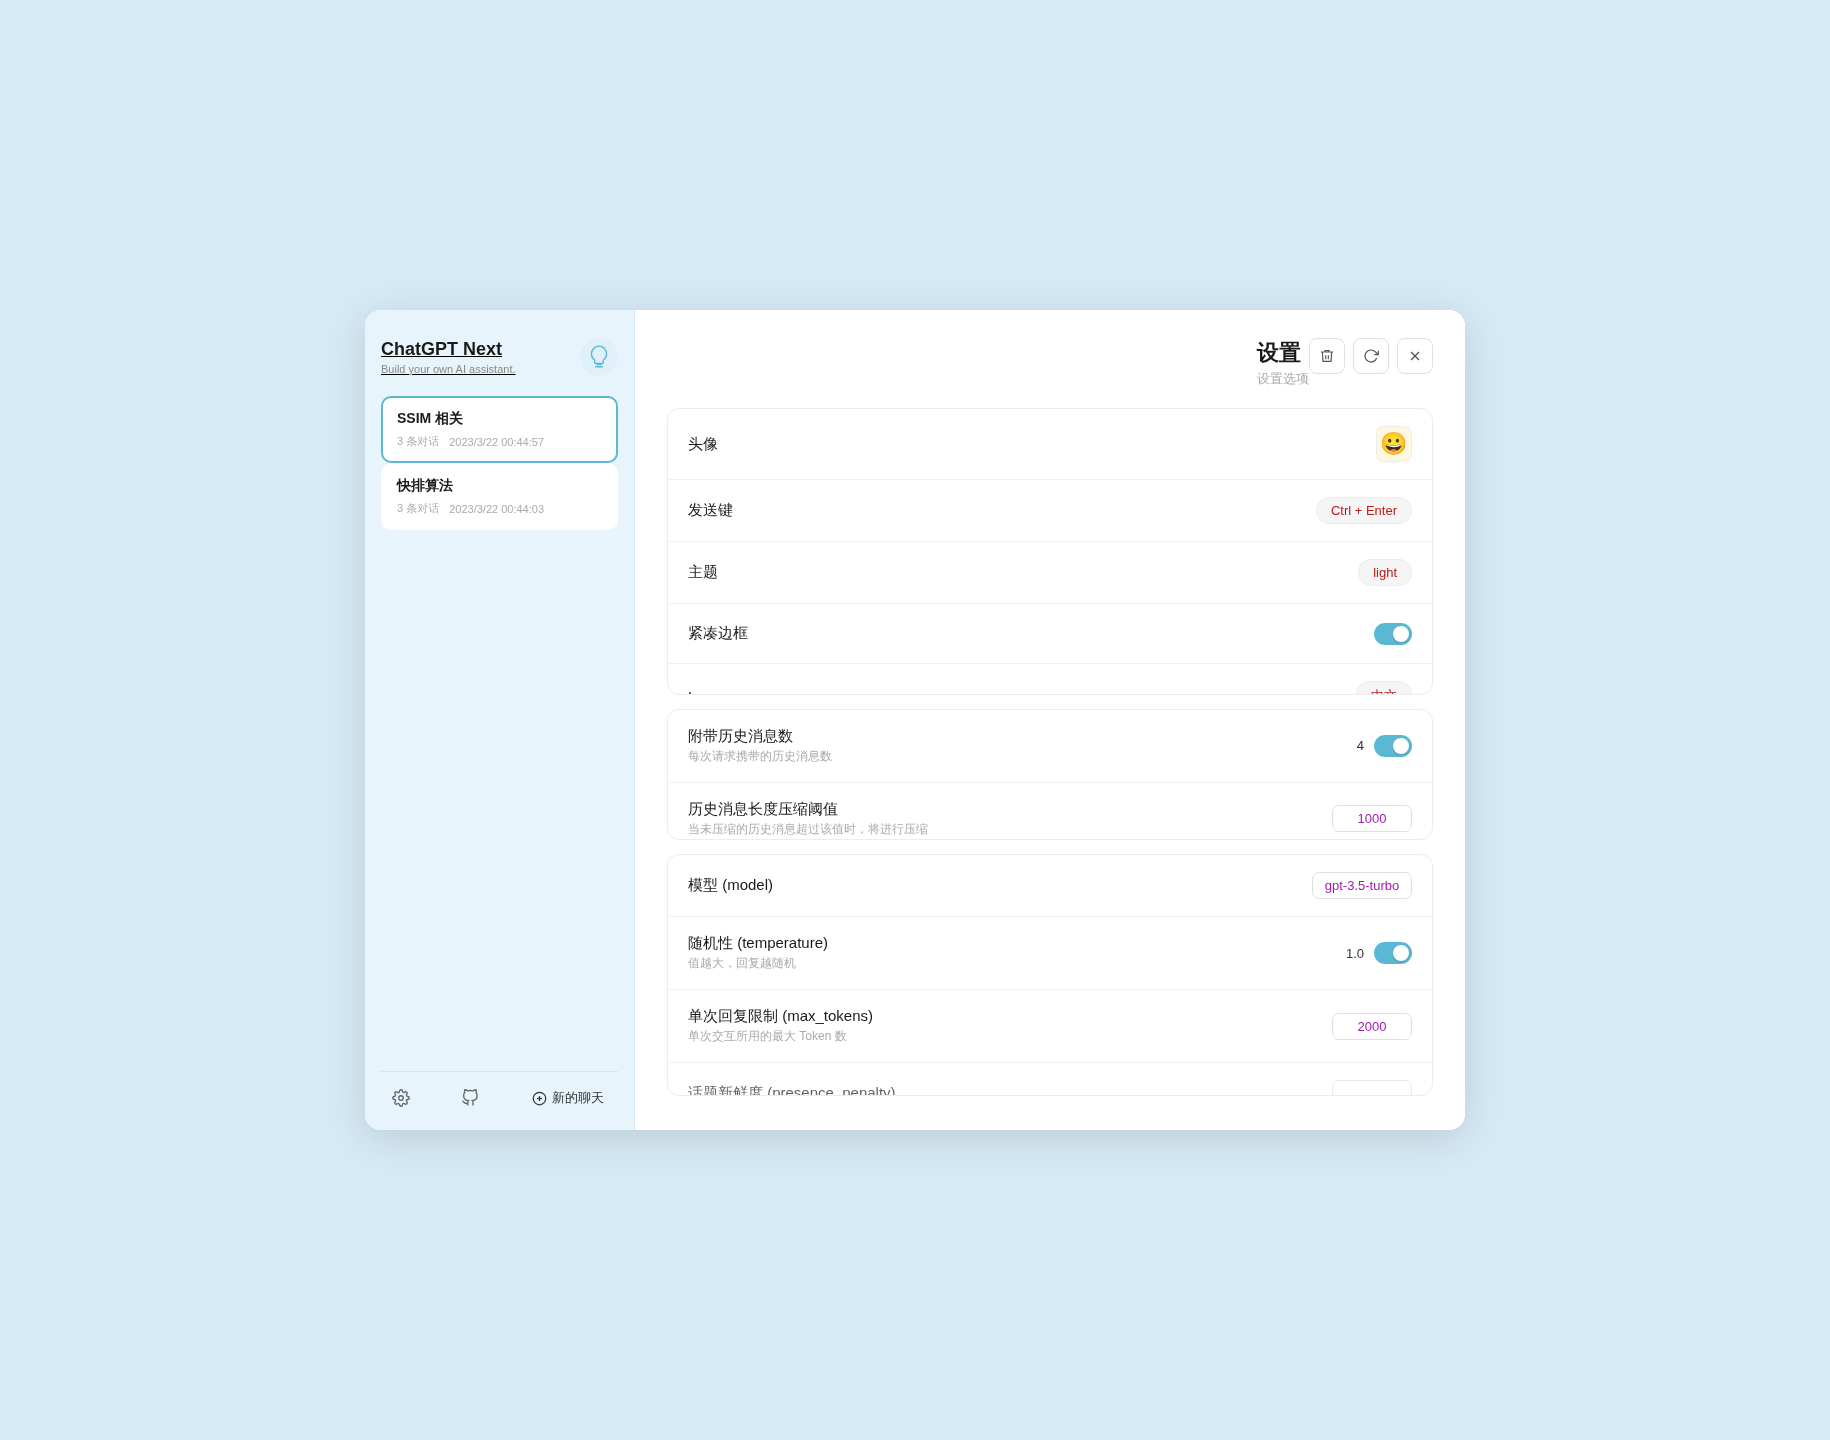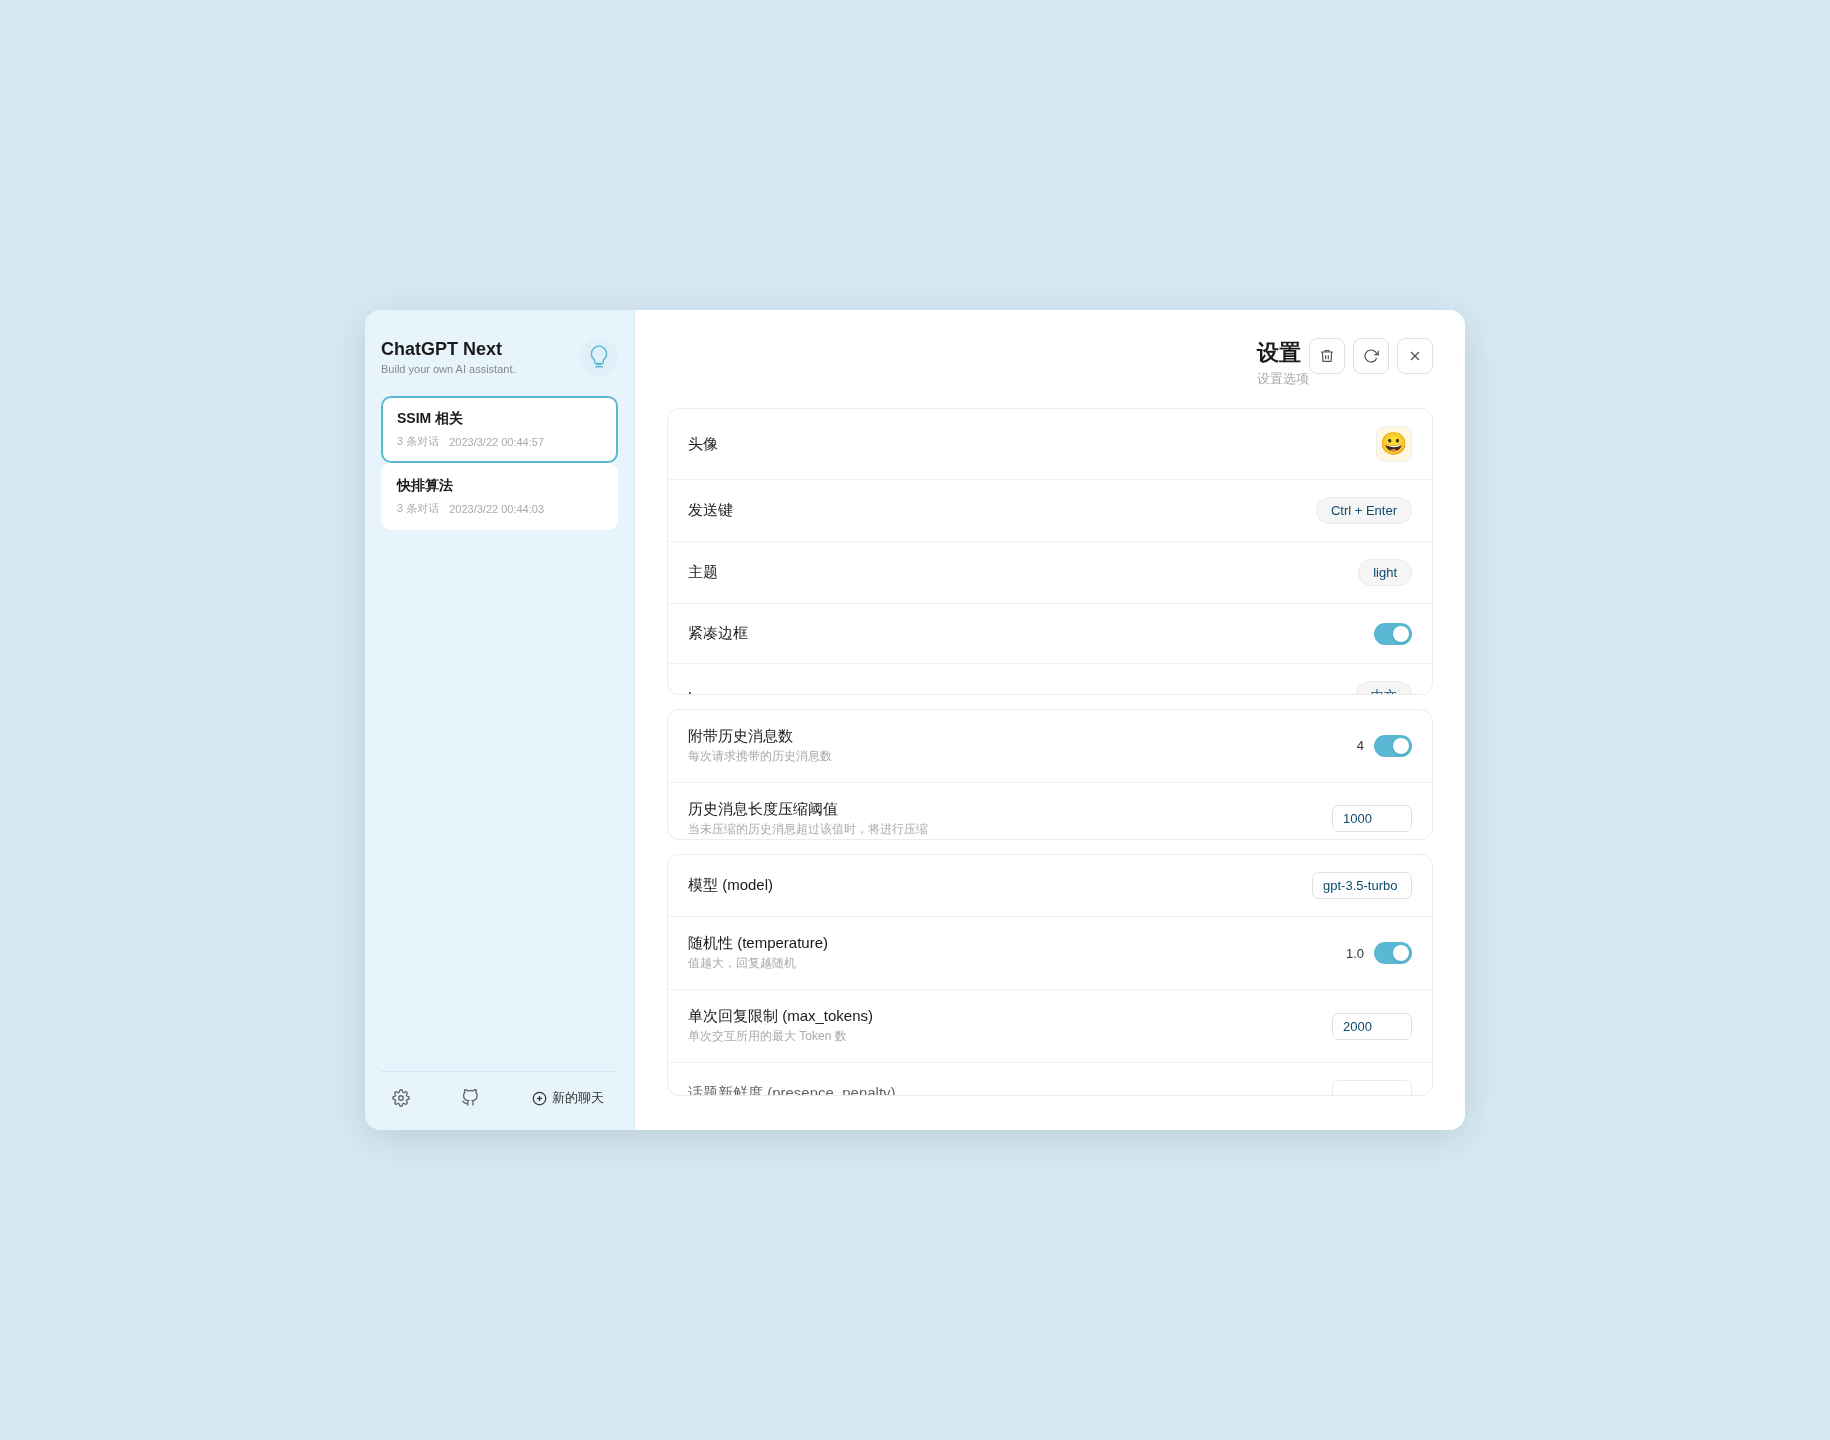--- a/index.html
+++ b/index.html
@@ -32,20 +32,21 @@
     }
     .sidebar-header {
       display: flex;
       align-items: center;
       justify-content: space-between;
       margin-bottom: 20px;
     }
     .sidebar-brand {
       display: flex;
       flex-direction: column;
+      text-decoration: underline;
     }
     .sidebar-title {
       font-size: 18px;
       font-weight: 700;
       color: #1a1a1a;
       line-height: 1.2;
     }
     .sidebar-subtitle {
       font-size: 11px;
       color: #888;
@@ -217,21 +218,21 @@
     .settings-row-value {
       display: flex;
       align-items: center;
       gap: 10px;
     }
     .value-badge {
       background: #f5f5f5;
       border-radius: 13px;
       padding: 5px 14px;
       font-size: 13px;
-      color: #0c4a6e;
+      color: #b91c1c;
       border: 1px solid #ececec;
       min-width: 48px;
     }
     .emoji-avatar {
       width: 36px;
       height: 36px;
       border-radius: 8px;
       background: #fff8e0;
       display: flex;
       align-items: center;
@@ -261,22 +262,22 @@
       right: 3px;
       transition: right 0.15s;
       box-shadow: 0 1px 3px rgba(0,0,0,0.15);
     }
     .number-input {
       width: 70px;
       border: 1px solid #e0e0e0;
       border-radius: 7px;
       padding: 5px 10px;
       font-size: 13px;
-      color: #0c4a6e;
-      text-align: left;
+      color: #a21caf;
+      text-align: center;
       background: #fff;
     }
     .value-with-toggle {
       display: flex;
       align-items: center;
       gap: 10px;
     }
     .value-num {
       font-size: 13px;
       color: #333;

